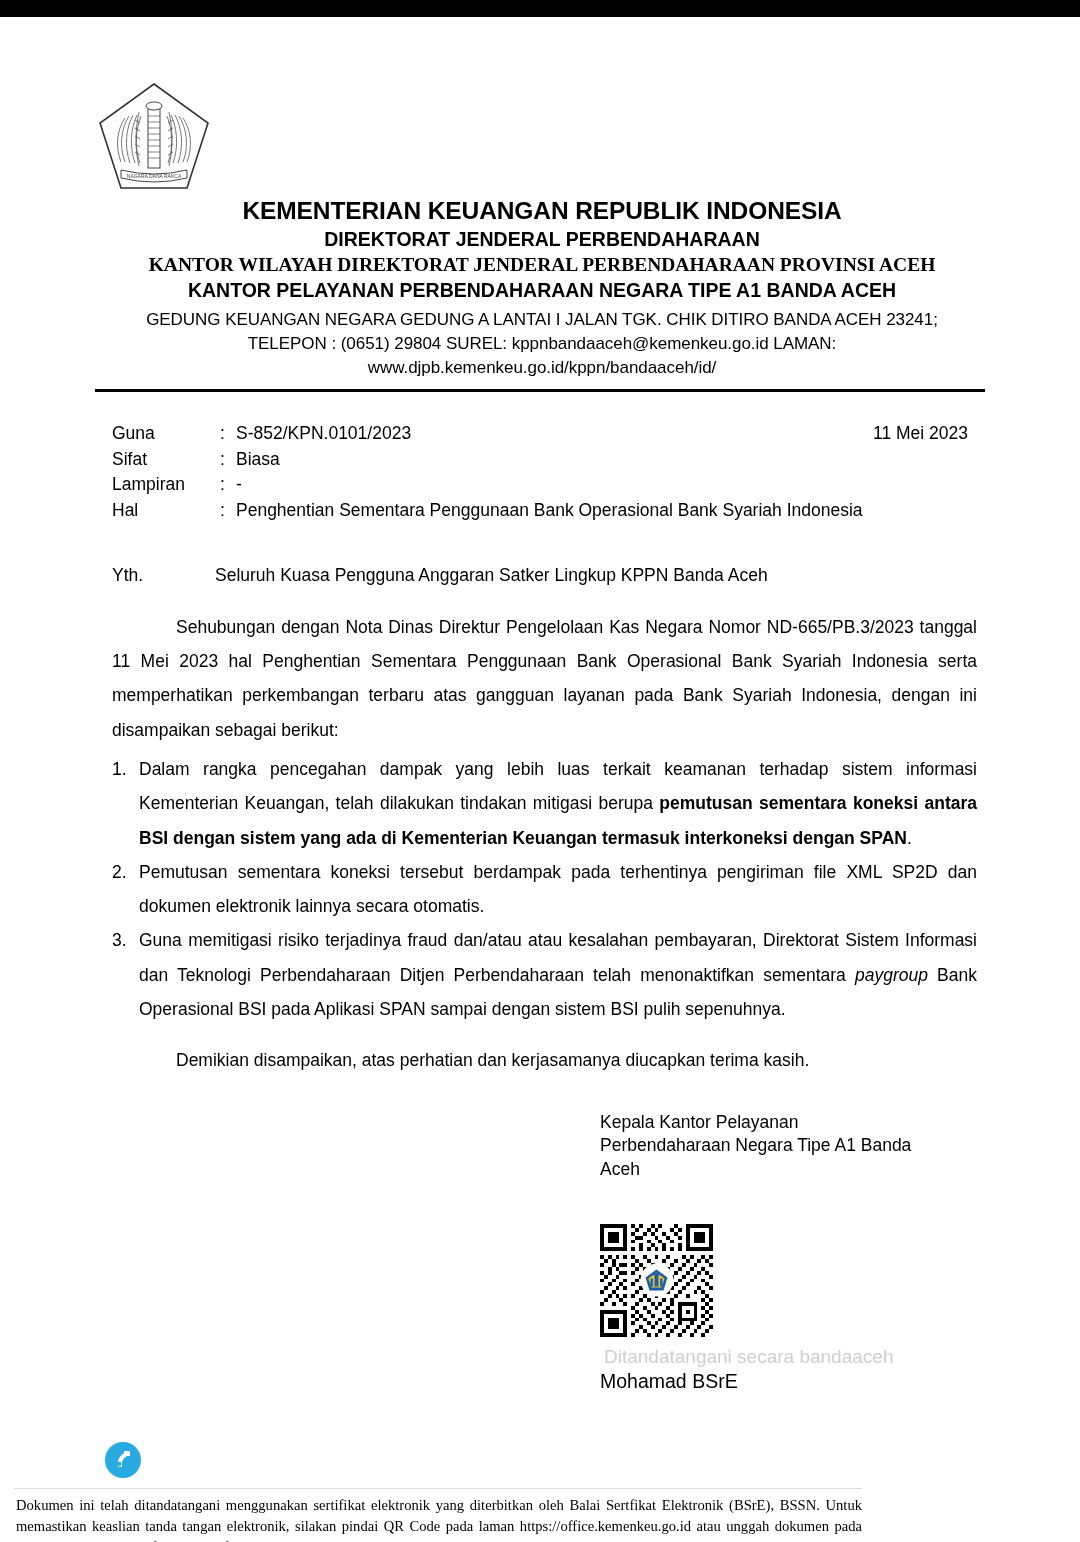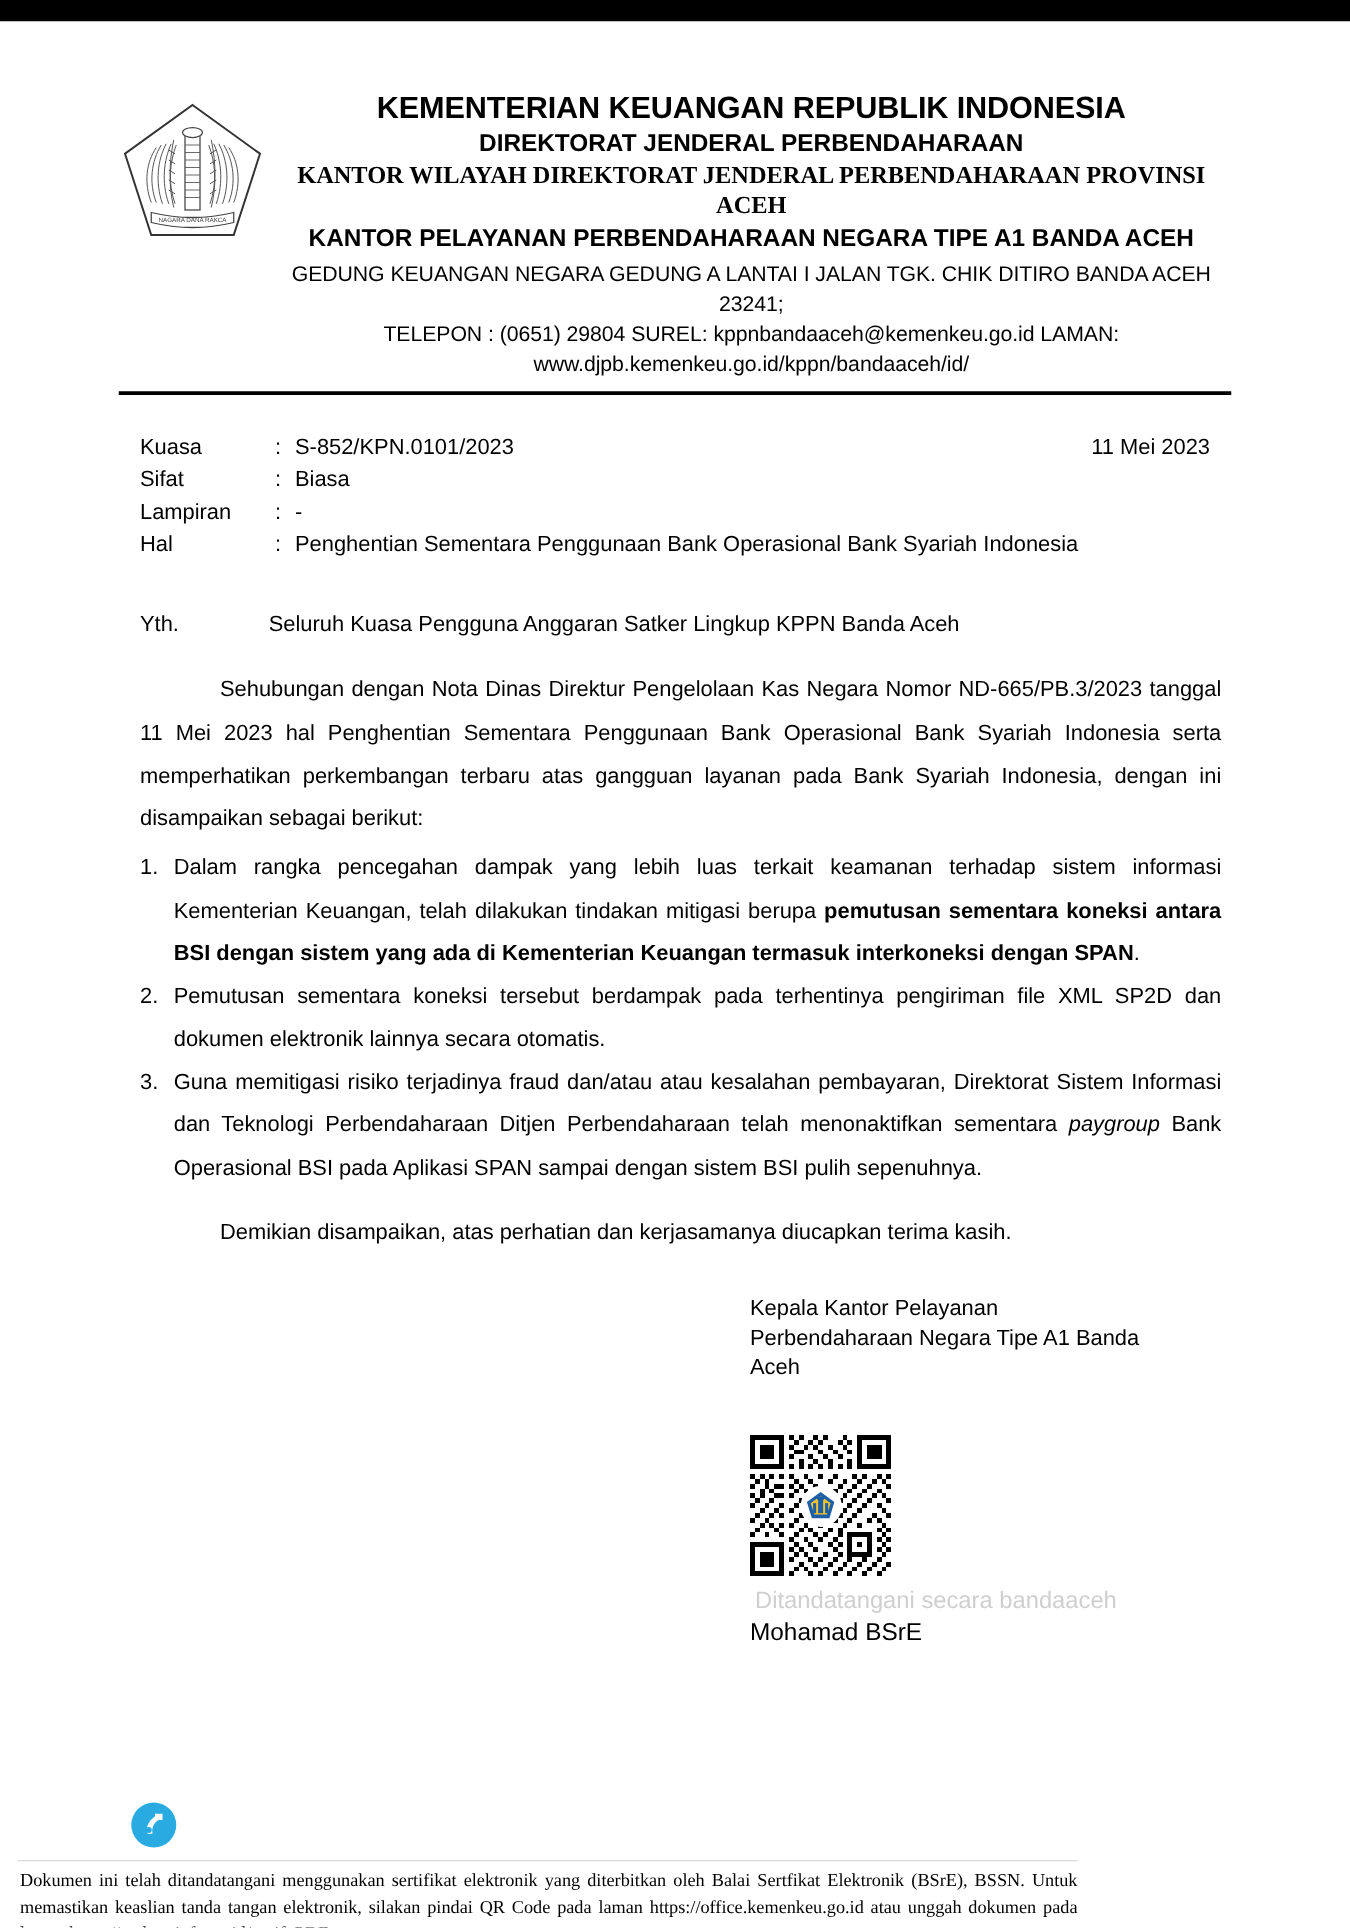--- a/index.html
+++ b/index.html
@@ -29,20 +29,21 @@
     position: absolute;
     top: 17px; left: 0;
     width: 1080px;
   }
 
   
   .letterhead {
     display: flex;
     align-items: flex-start;
     padding: 55px 95px 0 95px;
+    flex-direction: column;
   }
   .emblem {
     width: 118px;
     flex: 0 0 118px;
     padding-top: 6px;
   }
   .emblem svg { display: block; }
 
   .head-text {
     flex: 1 1 auto;
@@ -284,21 +285,21 @@
       <div class="head-addr" style="margin-top:0">TELEPON : (0651) 29804 SUREL: kppnbandaaceh@kemenkeu.go.id LAMAN: www.djpb.kemenkeu.go.id/kppn/bandaaceh/id/</div>
     </div>
   </div>
 
   <div class="head-rule"></div>
 
   <div class="meta">
     <div class="meta-date">11 Mei 2023</div>
 
     <div class="meta-row">
-      <div class="meta-label">Kuasa</div>
+      <div class="meta-label">Guna</div>
       <div class="meta-colon">:</div>
       <div class="meta-value">S-852/KPN.0101/2023</div>
     </div>
     <div class="meta-row">
       <div class="meta-label">Sifat</div>
       <div class="meta-colon">:</div>
       <div class="meta-value">Biasa</div>
     </div>
     <div class="meta-row">
       <div class="meta-label">Lampiran</div>

